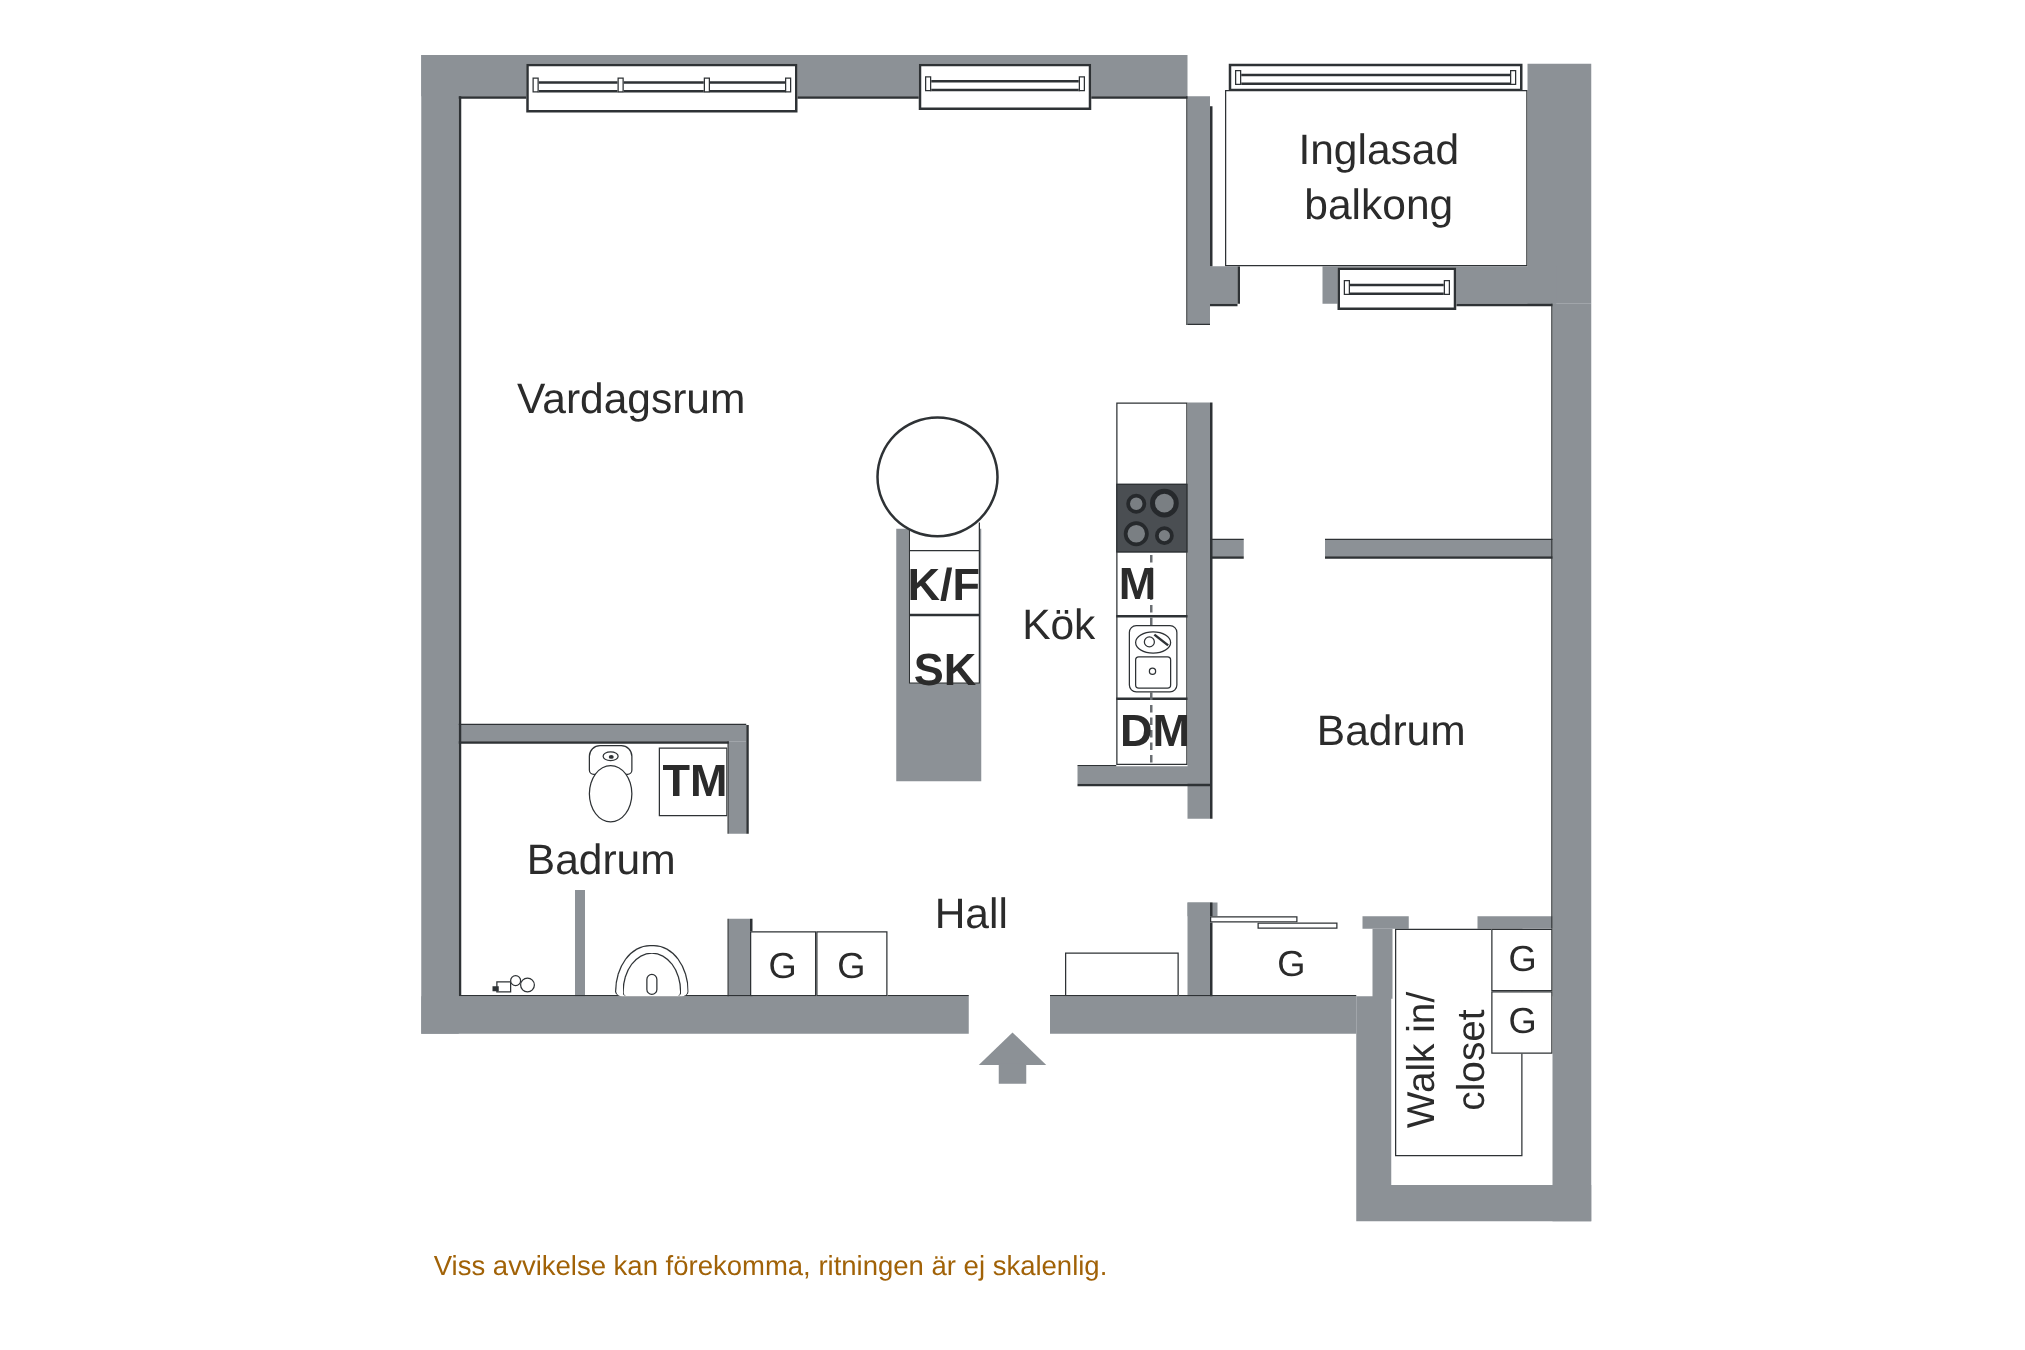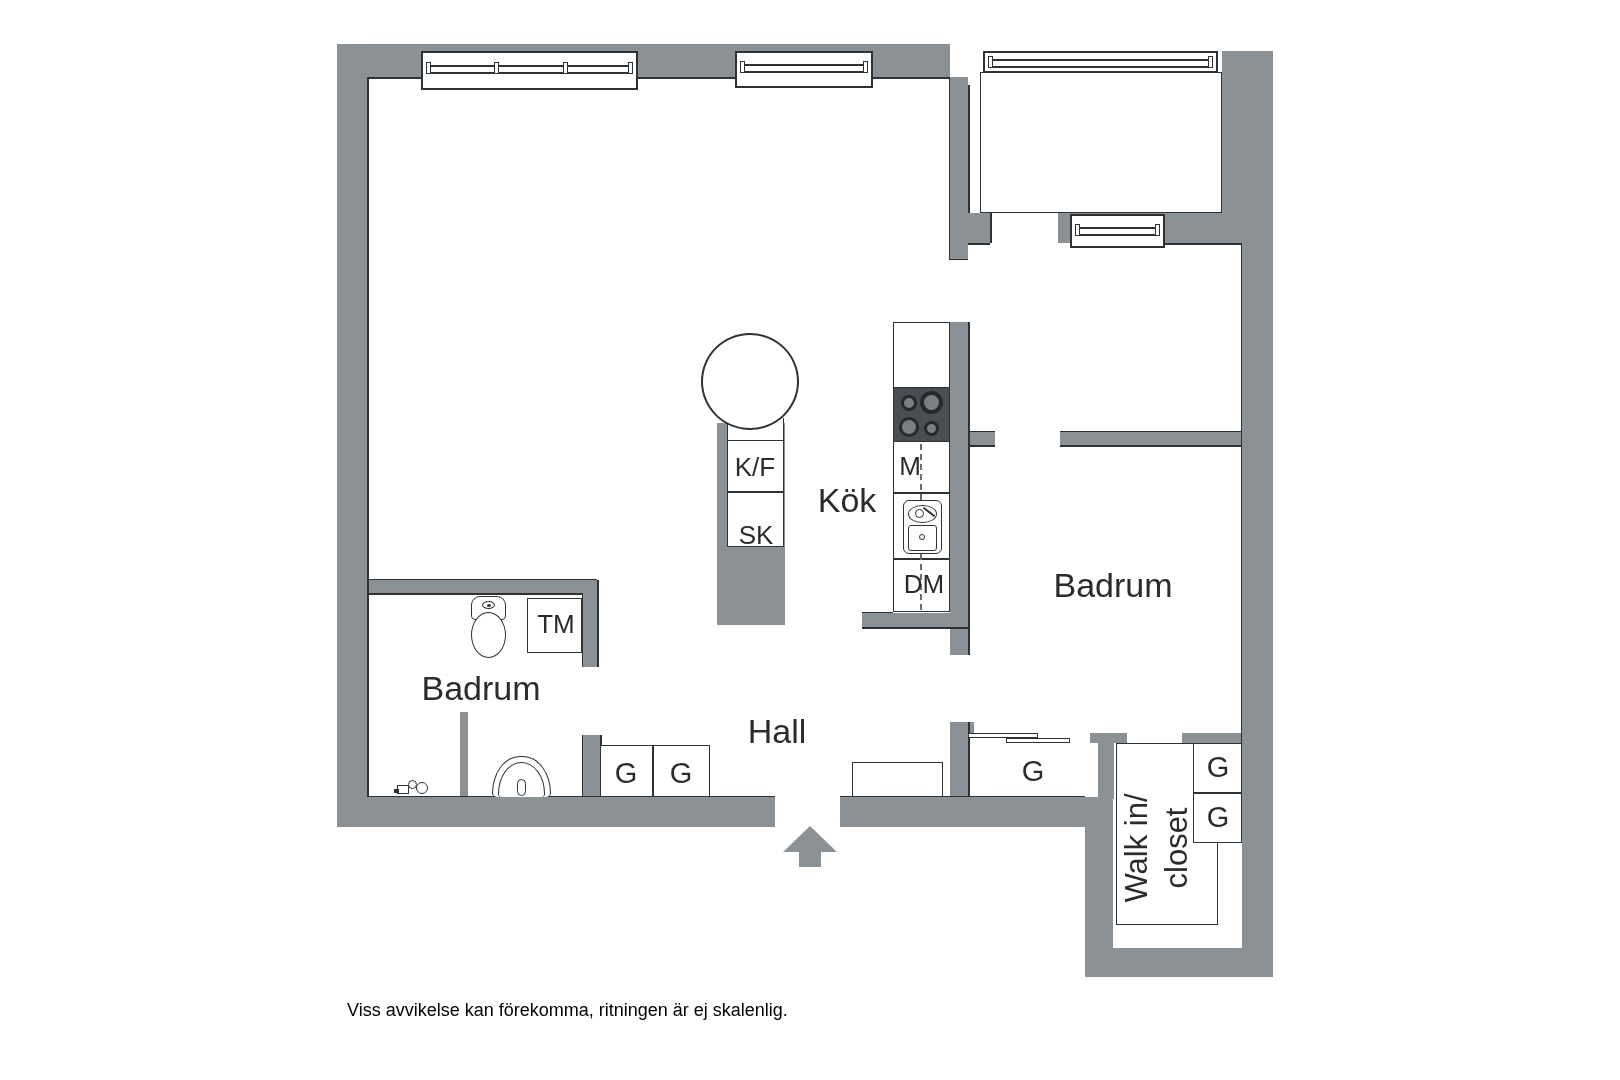--- a/index.html
+++ b/index.html
@@ -11,26 +11,26 @@
   .abs{position:absolute;}
   .wall{position:absolute;background:var(--wall);}
   .hair{position:absolute;background:var(--line);}
   .win{position:absolute;background:#fff;border:2px solid var(--line);box-sizing:border-box;}
   .glass{position:absolute;left:7px;right:7px;border-top:2px solid var(--line);border-bottom:2px solid var(--line);}
   .tick{position:absolute;width:5px;height:12px;background:#fff;border:1.5px solid var(--line);box-sizing:border-box;}
   .box{position:absolute;background:#fff;border:1.8px solid var(--line);box-sizing:border-box;}
   .thinbox{position:absolute;background:transparent;border:1.5px solid var(--line);box-sizing:border-box;}
   .lbl{position:absolute;transform:translate(-50%,-50%);white-space:nowrap;text-align:center;
        font-size:34px;line-height:1.28;color:var(--text);}
-  .lbl.small{font-size:26px;}
+  .lbl.small{font-size:36px;font-weight:bold;}
   .lbl.g{font-size:29px;}
   .lbl.rot{transform:translate(-50%,-50%) rotate(-90deg);}
   .circle{position:absolute;background:#fff;border:2px solid var(--line);border-radius:50%;box-sizing:border-box;}
   .dash{position:absolute;border-left:2px dashed #6a6e72;}
-  .disc{position:absolute;font-size:18px;color:#000000;white-space:nowrap;}
+  .disc{position:absolute;font-size:22px;color:#a16207;white-space:nowrap;}
 </style>
 </head>
 <body>
 
 <div class="page">
 
   <div class="wall" style="left:337px;top:44px;width:613px;height:33px;"></div>
   <div class="wall" style="left:337px;top:44px;width:30px;height:783px;"></div>
   <div class="wall" style="left:337px;top:797px;width:438px;height:30px;"></div>
   <div class="wall" style="left:840px;top:797px;width:245px;height:30px;"></div>
@@ -148,20 +148,25 @@
   <div class="box" style="left:600px;top:745px;width:53px;height:52px;border-width:1.3px;"></div>
   <div class="box" style="left:653px;top:745px;width:57px;height:52px;border-width:1.3px;"></div>
   <div class="box" style="left:852px;top:762px;width:91px;height:35px;border-width:1.3px;"></div>
   <div class="box" style="left:968px;top:733px;width:70px;height:5px;border-width:1px;"></div>
   <div class="box" style="left:1006px;top:738px;width:64px;height:5px;border-width:1px;"></div>
 
   <div class="thinbox" style="left:1116px;top:743px;width:102px;height:182px;"></div>
   <div class="box" style="left:1193px;top:743px;width:49px;height:50px;border-width:1.3px;"></div>
   <div class="box" style="left:1193px;top:793px;width:49px;height:50px;border-width:1.3px;"></div>
 
+  <div class="lbl" style="left:505px;top:320px;">Vardagsrum</div>
+  <div class="lbl" style="left:1103px;top:143px;">
+    <span style="display:block;">Inglasad</span>
+    <span style="display:block;">balkong</span>
+  </div>
   <div class="lbl" style="left:847px;top:501px;">Kök</div>
   <div class="lbl" style="left:1113px;top:586px;">Badrum</div>
   <div class="lbl" style="left:481px;top:689px;">Badrum</div>
   <div class="lbl" style="left:777px;top:732px;">Hall</div>
   <div class="lbl rot" style="left:1157px;top:848px;font-size:31px;">
     <span style="display:block;">Walk in/</span>
     <span style="display:block;">closet</span>
   </div>
   <div class="lbl small" style="left:755px;top:468px;">K/F</div>
   <div class="lbl small" style="left:756px;top:524px;margin-top:12px;">SK</div>

